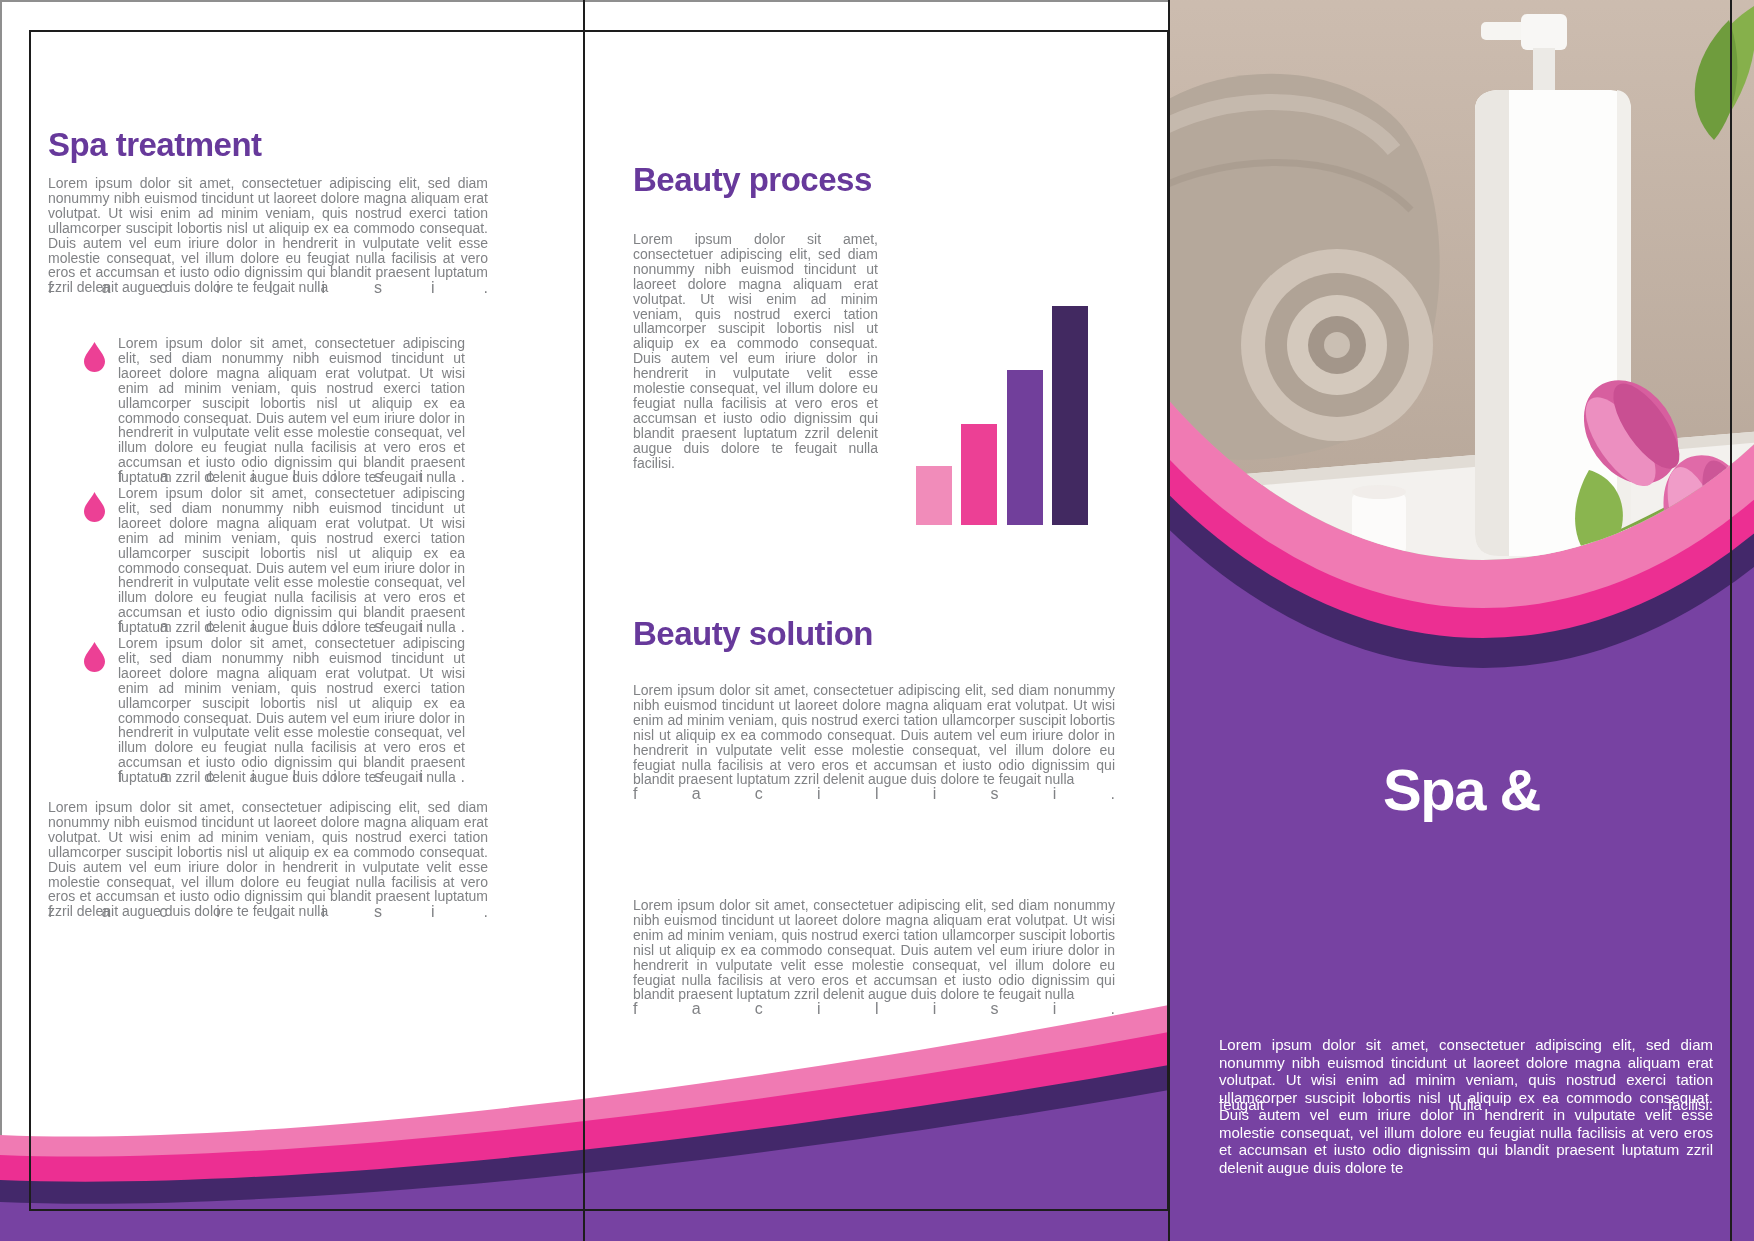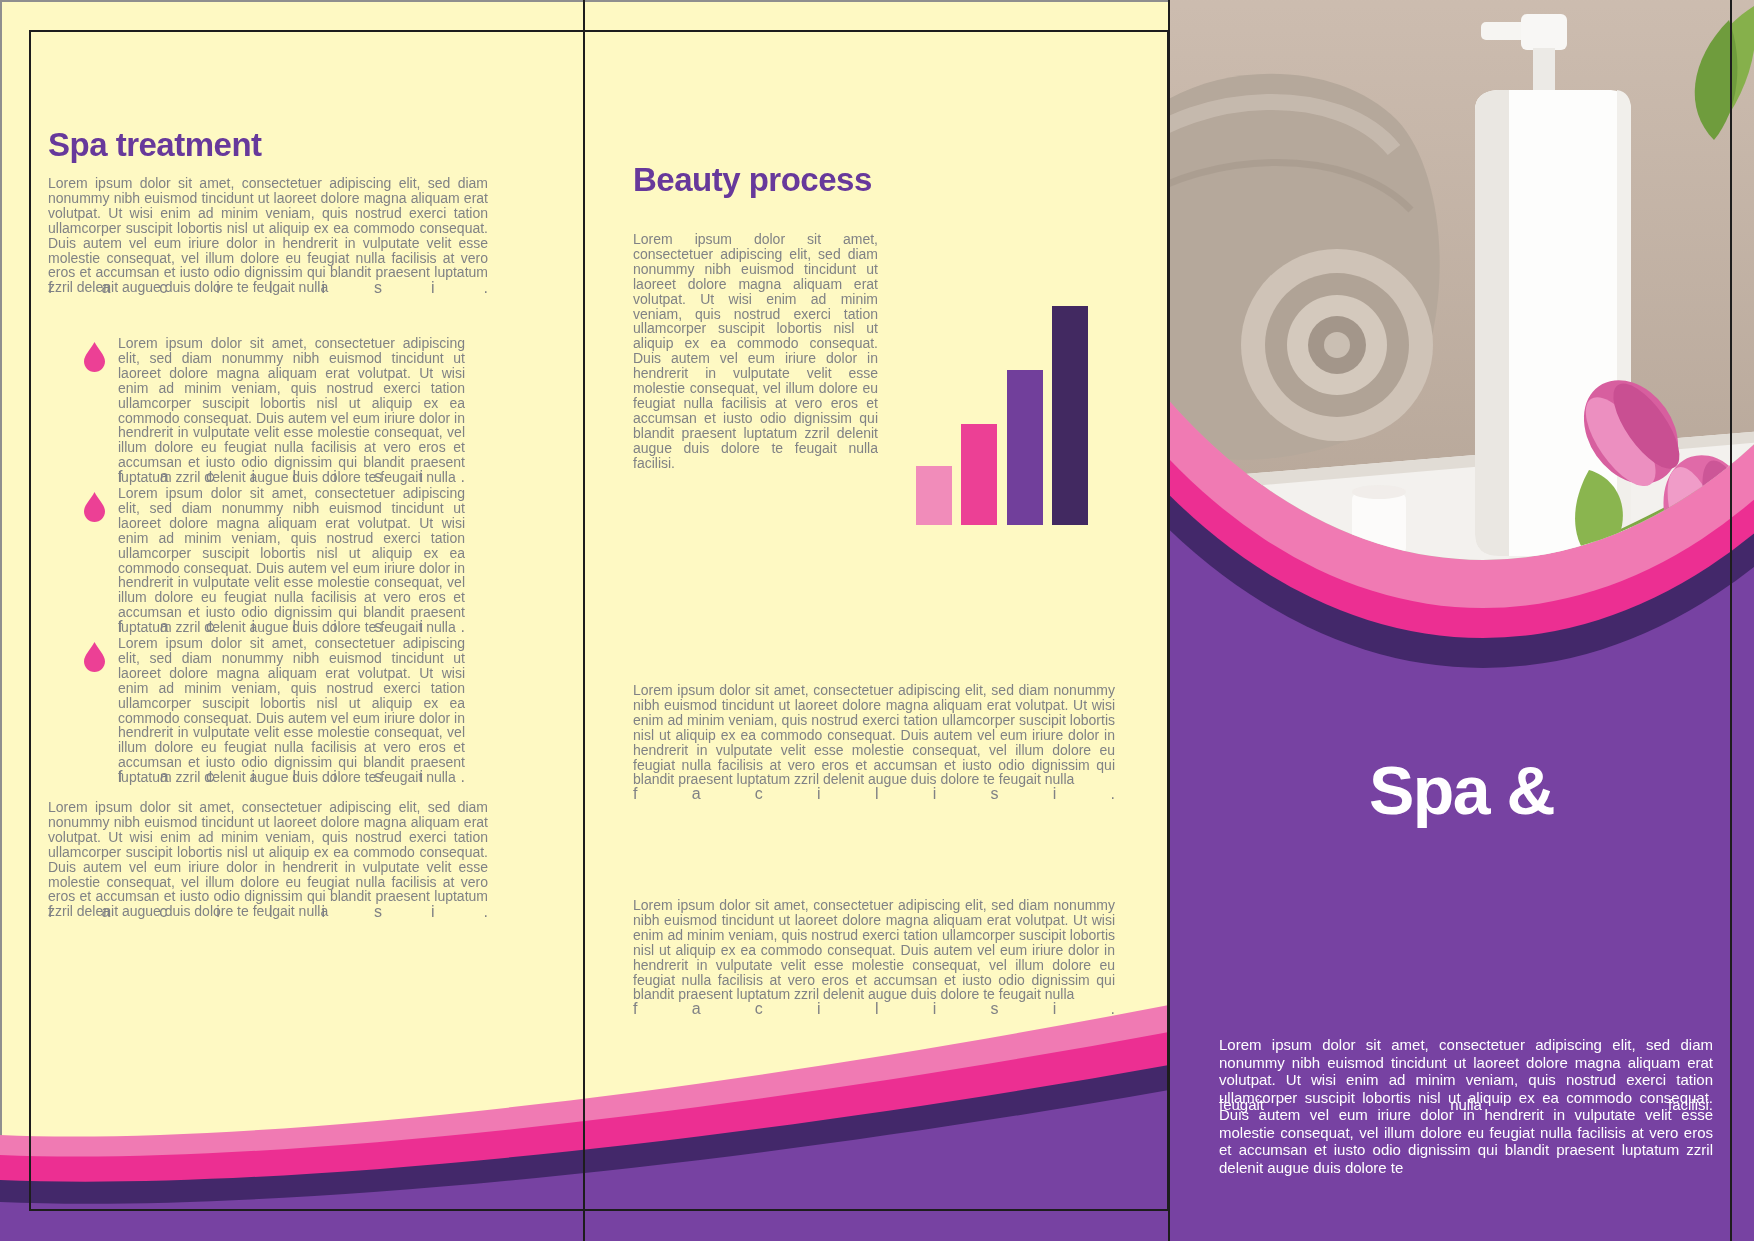--- a/index.html
+++ b/index.html
@@ -1,34 +1,34 @@
 <!DOCTYPE html>
 <html lang="en"><head>
 <meta charset="utf-8">
 <style>
   html,body{margin:0;padding:0;background:#e8e8e8;}
-  .canvas{position:relative;width:1754px;height:1241px;background:#fef9c3;overflow:hidden;
+  .canvas{position:relative;width:1754px;height:1241px;background:#ffffff;overflow:hidden;
           font-family:"Liberation Sans","DejaVu Sans",sans-serif;
           box-shadow:inset 0 0 0 2px #8f8f8f;}
   .abs{position:absolute;}
   
   .h2{font-weight:bold;color:#67399b;font-size:33px;letter-spacing:-0.5px;line-height:1.05;}
   
   .body-text{color:#808285;font-size:14px;line-height:14.9px;text-align:justify;hyphens:auto;-webkit-hyphens:auto;}
   .last-line{color:#808285;font-size:16px;line-height:14.9px;text-align:justify;text-align-last:justify;}
   .white{color:#ffffff;}
   .white.body-text,.white.last-line{color:#ffffff;font-size:15px;line-height:17.5px;}
   
   .droplet{width:21px;height:30px;display:block;}
   
   .chart{display:flex;align-items:flex-end;justify-content:space-between;}
   .bar{width:36px;}
   
   .panel-right{left:1169px;top:0;width:585px;height:1241px;background:#7742a2;overflow:hidden;}
-  .big-title{width:585px;text-align:center;font-weight:bold;color:#fff;font-size:68px;line-height:96px;letter-spacing:-1.5px;}
+  .big-title{width:585px;text-align:center;font-weight:bold;color:#fff;font-size:58px;line-height:96px;letter-spacing:-1.5px;}
   
   .vline{width:2px;background:#1d1d1d;top:0;height:1241px;}
   .border-box{border:2px solid #1d1d1d;box-sizing:border-box;background:transparent;pointer-events:none;}
 </style>
 </head>
 <body>
 
 <div class="canvas">
 
   <svg class="abs" style="left:0;top:980px;" width="1169" height="261" viewBox="0 0 1169 261" preserveAspectRatio="none">
@@ -71,20 +71,21 @@
 
     <div class="abs body-text" style="left:49px;top:197px;width:245px;">Lorem ipsum dolor sit amet, consectetuer adipiscing elit, sed diam nonummy nibh euismod tincidunt ut laoreet dolore magna aliquam erat volutpat. Ut wisi enim ad minim veniam, quis nostrud exerci tation ullamcorper suscipit lobortis nisl ut aliquip ex ea commodo consequat. Duis autem vel eum iriure dolor in hendrerit in vulputate velit esse molestie consequat, vel illum dolore eu feugiat nulla facilisis at vero eros et accumsan et iusto odio dignissim qui blandit praesent luptatum zzril delenit augue duis dolore te feugait nulla facilisi.</div>
 
     <div class="abs chart" style="left:332px;top:271px;width:172px;height:219px;">
       <div class="bar" style="height: 59px; background: rgb(241, 140, 186);"></div>
       <div class="bar" style="height: 101px; background: rgb(236, 64, 149);"></div>
       <div class="bar" style="height: 155px; background: rgb(113, 63, 155);"></div>
       <div class="bar" style="height: 219px; background: rgb(66, 41, 97);"></div>
     </div>
 
+    <div class="abs h2" style="left:49px;top:582px;width:460px;">Beauty solution</div>
 
     <div class="abs body-text" style="left:49px;top:648px;width:482px;">Lorem ipsum dolor sit amet, consectetuer adipiscing elit, sed diam nonummy nibh euismod tincidunt ut laoreet dolore magna aliquam erat volutpat. Ut wisi enim ad minim veniam, quis nostrud exerci tation ullamcorper suscipit lobortis nisl ut aliquip ex ea commodo consequat. Duis autem vel eum iriure dolor in hendrerit in vulputate velit esse molestie consequat, vel illum dolore eu feugiat nulla facilisis at vero eros et accumsan et iusto odio dignissim qui blandit praesent luptatum zzril delenit augue duis dolore te feugait nulla</div>
     <div class="abs last-line" style="left:49px;top:752px;width:482px;">f a c i l i s i .</div>
 
     <div class="abs body-text" style="left:49px;top:863px;width:482px;">Lorem ipsum dolor sit amet, consectetuer adipiscing elit, sed diam nonummy nibh euismod tincidunt ut laoreet dolore magna aliquam erat volutpat. Ut wisi enim ad minim veniam, quis nostrud exerci tation ullamcorper suscipit lobortis nisl ut aliquip ex ea commodo consequat. Duis autem vel eum iriure dolor in hendrerit in vulputate velit esse molestie consequat, vel illum dolore eu feugiat nulla facilisis at vero eros et accumsan et iusto odio dignissim qui blandit praesent luptatum zzril delenit augue duis dolore te feugait nulla</div>
     <div class="abs last-line" style="left:49px;top:967px;width:482px;">f a c i l i s i .</div>
   </div>
 
   <div class="abs panel-right">
     <svg width="585" height="1241" viewBox="0 0 585 1241" style="position:absolute;left:0;top:0;">

